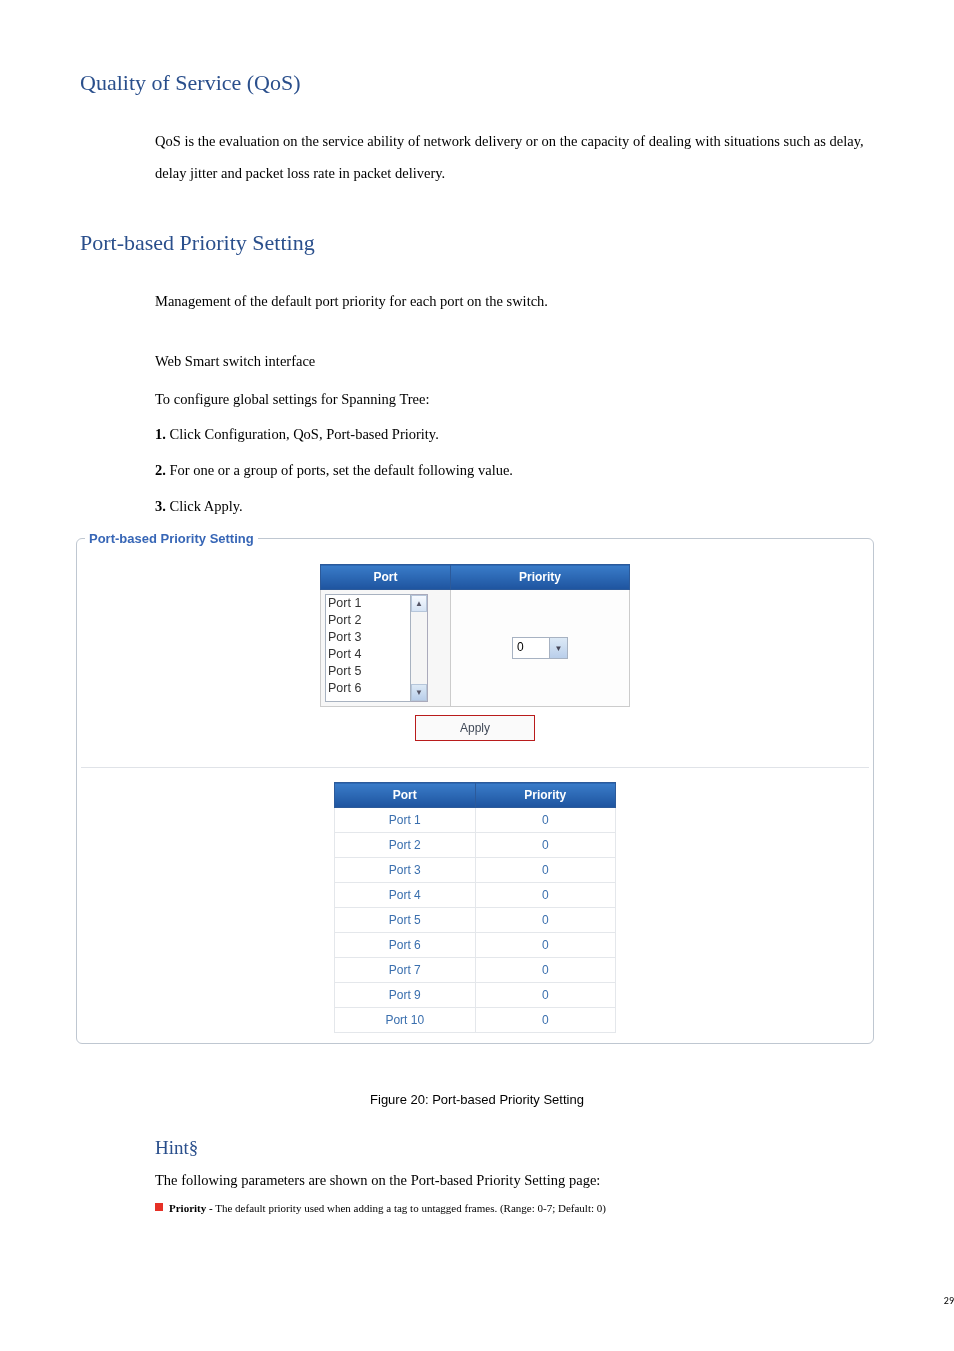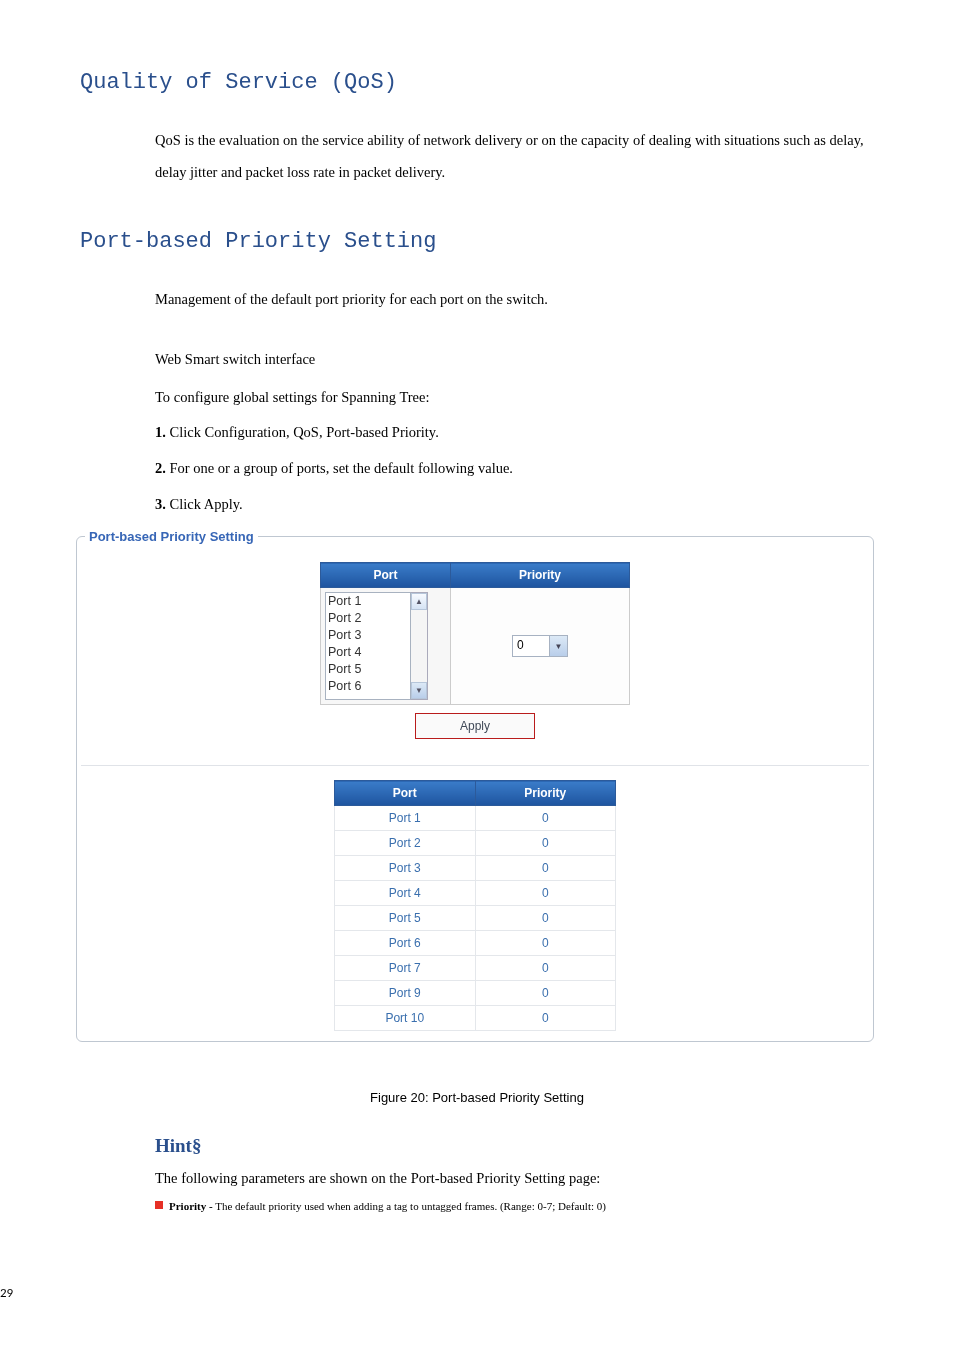--- a/index.html
+++ b/index.html
@@ -6,21 +6,21 @@
     body {
       width: 954px;
       height: 1351px;
       background: #fff;
       font-family: "Times New Roman", Times, serif;
       color: #000;
       padding: 70px 80px 0 80px;
       position: relative;
     }
     h2.section-heading {
-      font-family: Liberation Mono, monospace;
+      font-family: Liberation Serif, serif;
       font-weight: 400;
       font-size: 22px;
       color: #2a4f8c;
       margin-bottom: 30px;
       margin-top: 40px;
     }
     h2.section-heading.first { margin-top: 0; }
     .body-text {
       margin-left: 75px;
       font-size: 14.5px;
@@ -185,40 +185,40 @@
       text-align: center;
       font-size: 13px;
       margin-top: 48px;
       margin-bottom: 30px;
       font-family: Liberation Sans, sans-serif;
     }
     .hint-heading {
       color: #2a4f8c;
       font-family: "Times New Roman", serif;
       font-size: 19px;
-      font-weight: 700;
+      font-weight: 400;
       margin-left: 75px;
       margin-bottom: 8px;
     }
     .bullet-line { margin-left: 75px; font-size: 11px; line-height: 2; }
     .bullet-square {
       display: inline-block;
       width: 8px;
       height: 8px;
       background: #e63026;
       margin-right: 6px;
       vertical-align: 1px;
     }
     .page-number {
       position: absolute;
-      bottom: 51px;
+      bottom: 44px;
       left: 0;
       right: 0;
-      text-align: left;
-      font-size: 13px;
+      text-align: right;
+      font-size: 10px;
       font-family: Calibri, Arial, sans-serif;
     }
   </style>
 </head>
 <body>
 
 <h2 class="section-heading first">Quality of Service (QoS)</h2>
 
 <p class="body-text body-para">QoS is the evaluation on the service ability of network delivery or on the capacity of dealing with situations such as delay, delay jitter and packet loss rate in packet delivery.</p>
 

